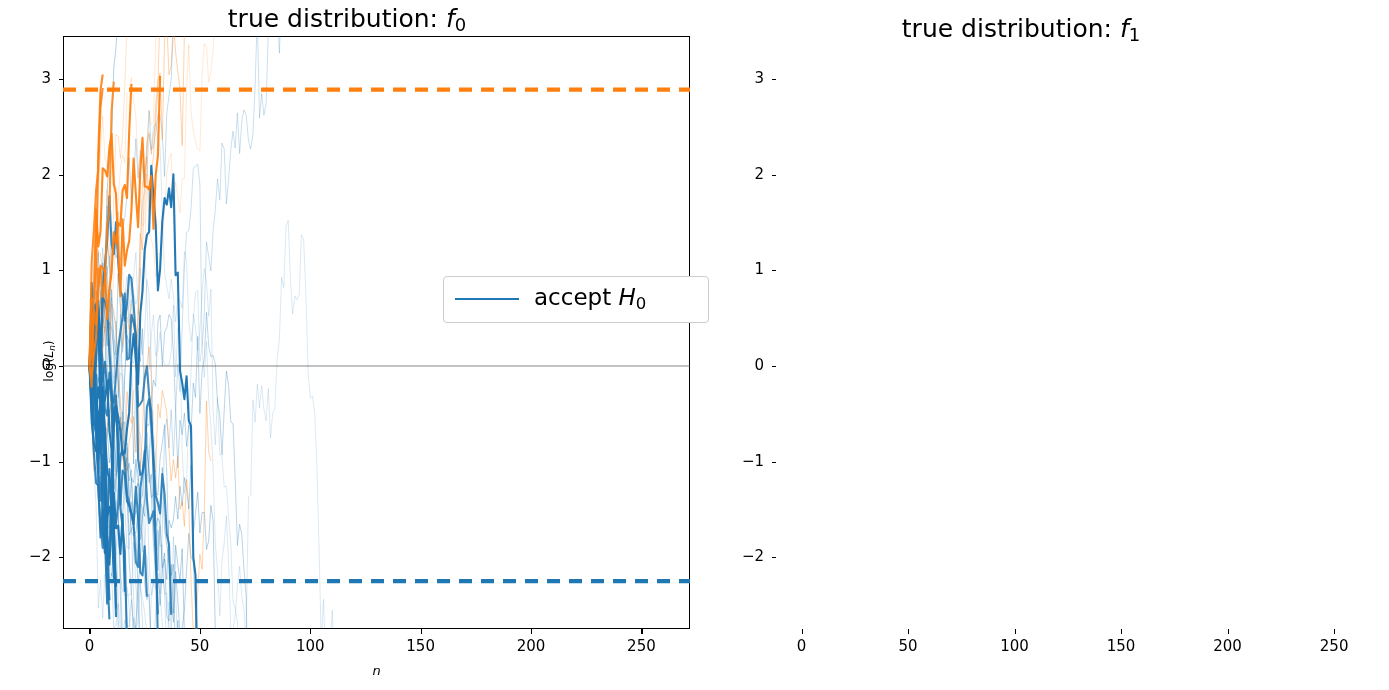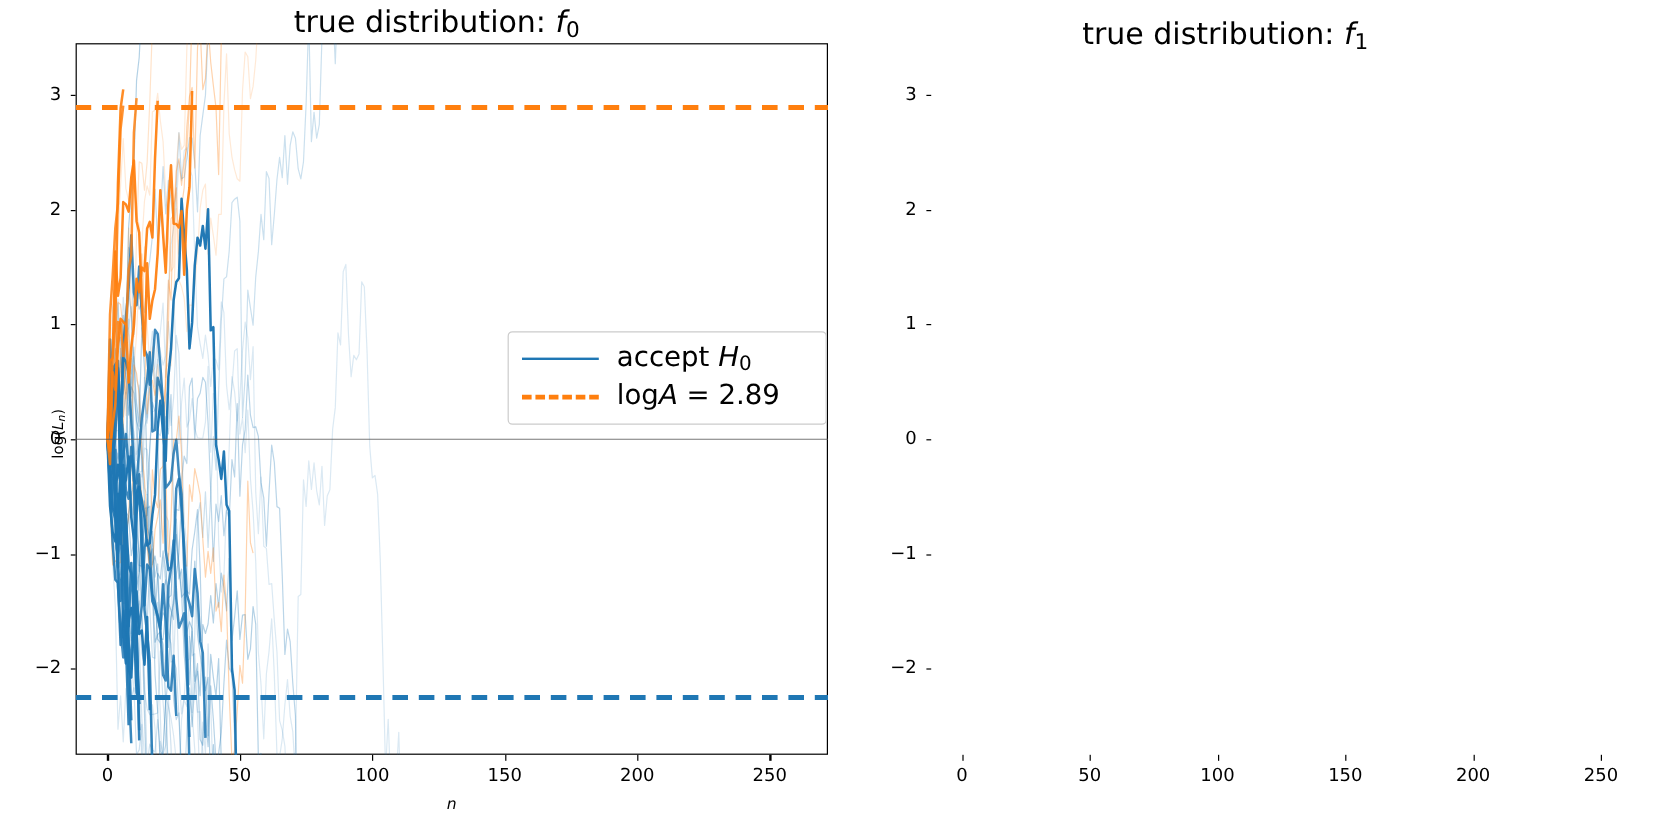--- a/index.html
+++ b/index.html
@@ -38,21 +38,21 @@
   i.dash-blue{border-top:4.2px dashed #1f77b4;}
   .mi{font-style:italic;}
   .sub{font-size:0.72em;vertical-align:-0.22em;}
 </style>
 </head>
 <body>
 
 <div id="figure">
 
   <div class="panel" id="panel-left">
-    <div class="panel-title" style="left: 0px; width: 694px; padding-left: 17px;">
+    <div class="panel-title" style="left: 0px; width: 694px;">
       <span>true distribution: </span><span class="mi">f</span><span class="sub">0</span>
     </div>
     <div class="axes-frame" id="frame-left" style="left: 63px; top: 36px; width: 627px; height: 593px;"></div>
     <svg class="plot-svg" id="svg-left" width="627" height="593" viewBox="0 0 627 593" style="left: 63px; top: 36px;">
         <path d="M26.5 330.0L28.7 329.5L30.9 345.9L33.1 288.6L35.3 298.9L37.5 298.2L39.7 270.2L41.9 226.5L44.2 170.1L46.4 175.2L48.6 242.8L50.8 203.7L53.0 221.7L55.2 216.4L57.4 224.3L59.6 195.1L61.8 181.2L64.0 161.2L66.2 121.7L68.4 166.3L70.6 147.3L72.9 102.8L75.1 142.2L77.3 114.3L79.5 130.8L81.7 150.6L83.9 120.6L86.1 74.6L88.3 112.9L90.5 111.5L92.7 95.9L94.9 78.7L97.1 79.1L99.3 99.1L101.6 140.5L103.8 76.9L106.0 59.9L108.2 43.5L110.4 -7.7L112.6 -7.1L114.8 -7.1L117.0 -23.0L119.2 -40.5" fill="none" stroke="#1f77b4" stroke-width="1" stroke-opacity="0.26" stroke-linejoin="round"></path>
         <path d="M26.5 330.0L28.7 314.6L30.9 219.9L33.1 210.0L35.3 280.6L37.5 273.1L39.7 263.7L41.9 276.2L44.2 305.3L46.4 316.9L48.6 323.8L50.8 342.5L53.0 334.6L55.2 332.3L57.4 370.8L59.6 376.4L61.8 337.1L64.0 307.5L66.2 305.6L68.4 257.2L70.6 240.4L72.9 216.5L75.1 278.4L77.3 232.1L79.5 259.0L81.7 209.8L83.9 262.9L86.1 333.5L88.3 299.4L90.5 279.0L92.7 319.9L94.9 314.2L97.1 296.2L99.3 320.8L101.6 328.8L103.8 329.2L106.0 329.1L108.2 315.7L110.4 269.2L112.6 340.8L114.8 291.7L117.0 302.6L119.2 414.7L121.4 457.4L123.6 443.6L125.8 385.7L128.0 337.1L130.3 277.8L132.5 290.5L134.7 314.7L136.9 295.4L139.1 256.0L141.3 232.5L143.5 245.5L145.7 280.3L147.9 252.9L150.1 373.8L152.3 408.8L154.5 361.5L156.8 419.2L159.0 421.0L161.2 451.1L163.4 450.3L165.6 481.0L167.8 507.3L170.0 564.5L172.2 572.4L174.4 585.7L176.6 630.8L178.8 605.0L181.0 594.6L183.2 591.2L185.5 461.0L187.7 459.4L189.9 363.8L192.1 386.1L194.3 348.1L196.5 371.9L198.7 349.8L200.9 373.0L203.1 384.8L205.3 352.6L207.5 401.8L209.7 377.3L211.9 372.1L214.2 321.6L216.4 303.7L218.6 241.3L220.8 251.5L223.0 190.5L225.2 184.3L227.4 242.7L229.6 277.9L231.8 260.1L234.0 263.8L236.2 258.9L238.4 198.9L240.6 202.9L242.9 257.6L245.1 335.8L247.3 362.2L249.5 360.1L251.7 376.0L253.9 431.1L256.1 514.7L258.3 605.9L260.5 563.4L262.7 623.8L264.9 627.7L267.1 612.5L269.3 574.3L271.6 651.5" fill="none" stroke="#1f77b4" stroke-width="1" stroke-opacity="0.16" stroke-linejoin="round"></path>
         <path d="M26.5 330.0L28.7 388.2L30.9 357.4L33.1 323.2L35.3 322.6L37.5 354.5L39.7 321.0L41.9 331.8L44.2 276.5L46.4 323.1L48.6 334.0L50.8 347.7L53.0 285.0L55.2 361.5L57.4 337.4L59.6 338.8L61.8 360.6L64.0 401.6L66.2 463.8L68.4 496.2L70.6 560.1L72.9 632.0" fill="none" stroke="#1f77b4" stroke-width="1" stroke-opacity="0.18" stroke-linejoin="round"></path>
         <path d="M26.5 330.0L28.7 336.4L30.9 336.4L33.1 325.9L35.3 298.1L37.5 308.7L39.7 330.3L41.9 379.0L44.2 346.4L46.4 375.8L48.6 404.5L50.8 476.5L53.0 486.9L55.2 476.3L57.4 539.9L59.6 554.8L61.8 559.5L64.0 559.4L66.2 558.9L68.4 558.2L70.6 506.4L72.9 549.0L75.1 579.2L77.3 669.3" fill="none" stroke="#1f77b4" stroke-width="1" stroke-opacity="0.20" stroke-linejoin="round"></path>
         <path d="M26.5 330.0L28.7 361.7L30.9 311.7L33.1 360.0L35.3 376.8L37.5 443.1L39.7 435.2L41.9 406.6L44.2 426.8L46.4 491.8L48.6 420.8L50.8 359.2L53.0 369.6L55.2 430.2L57.4 394.3L59.6 393.6L61.8 337.8L64.0 299.2L66.2 307.5L68.4 322.7L70.6 428.0L72.9 341.0L75.1 311.1L77.3 325.6L79.5 292.8L81.7 391.8L83.9 414.5L86.1 434.7L88.3 461.6L90.5 458.7L92.7 456.3L94.9 459.2L97.1 422.3L99.3 407.1L101.6 388.7L103.8 437.7L106.0 525.3L108.2 560.1L110.4 586.3L112.6 535.5L114.8 563.5L117.0 598.4L119.2 591.7L121.4 574.2L123.6 533.4L125.8 497.5L128.0 520.7L130.3 525.6L132.5 576.8L134.7 659.5" fill="none" stroke="#1f77b4" stroke-width="1" stroke-opacity="0.32" stroke-linejoin="round"></path>
         <path d="M26.5 330.0L28.7 334.4L30.9 381.4L33.1 420.5L35.3 426.7L37.5 420.7L39.7 371.8L41.9 390.7L44.2 394.3L46.4 427.1L48.6 414.0L50.8 454.0L53.0 440.9L55.2 390.1L57.4 425.1L59.6 387.9L61.8 385.8L64.0 453.2L66.2 499.2L68.4 492.8L70.6 490.5L72.9 501.1L75.1 550.5L77.3 608.4L79.5 595.0L81.7 601.4L83.9 655.9" fill="none" stroke="#1f77b4" stroke-width="1" stroke-opacity="0.34" stroke-linejoin="round"></path>
@@ -98,32 +98,26 @@
         <path d="M26.5 330.0L28.7 265.3L30.9 261.9L33.1 233.8L35.3 116.5L37.5 54.2L39.7 38.5" fill="none" stroke="#ff7f0e" stroke-width="2.1" stroke-opacity="0.90" stroke-linejoin="round"></path>
         <path d="M26.5 330.0L28.7 225.7L30.9 193.9L33.1 154.1L35.3 133.4L37.5 71.3L39.7 52.0" fill="none" stroke="#ff7f0e" stroke-width="2.1" stroke-opacity="0.85" stroke-linejoin="round"></path>
         <line x1="0" y1="330.0" x2="627" y2="330.0" stroke="#555555" stroke-width="0.9" stroke-opacity="0.8"></line>
         <line x1="0" y1="53.6" x2="627" y2="53.6" stroke="#ff7f0e" stroke-width="4.2" stroke-dasharray="13,9" stroke-linecap="butt"></line>
         <line x1="0" y1="545.2" x2="627" y2="545.2" stroke="#1f77b4" stroke-width="4.2" stroke-dasharray="13,9" stroke-linecap="butt"></line>
       </svg>
     <div class="ylabel" id="ylabel-left" style="left: -11px; top: 322.5px; width: 60px;">
       <span>log(</span><span class="mi">L</span><span class="sub mi">n</span><span>)</span>
     </div>
     <div class="xlabel mi" id="xlabel-left" style="left: 63px; width: 627px; top: 663px;">n</div>
-    <div class="legend-box" id="legend-left" style="width: 266px; left: 423px; top: 276px;">
+    <div class="legend-box" id="legend-left" style="width: 266px; left: 443px; top: 276px;">
       <div class="legend-row">
         <span class="legend-key">
             <i class="solid-blue"></i>
           </span>
         <span class="legend-label"><span>accept </span><span class="mi">H</span><span class="sub">0</span></span>
-      </div>
-      <div class="legend-row">
-        <span class="legend-key">
-            <i class="dash-orange"></i>
-          </span>
-        <span class="legend-label"><span>log</span><span class="mi">A</span><span> = 2.89</span></span>
       </div>
     </div>
   </div>
 
   <div class="panel" id="panel-right">
     <div class="panel-title" style="left: 0px; width: 694px;">
       <span>true distribution: </span><span class="mi">f</span><span class="sub">1</span>
     </div>
 
   </div>

